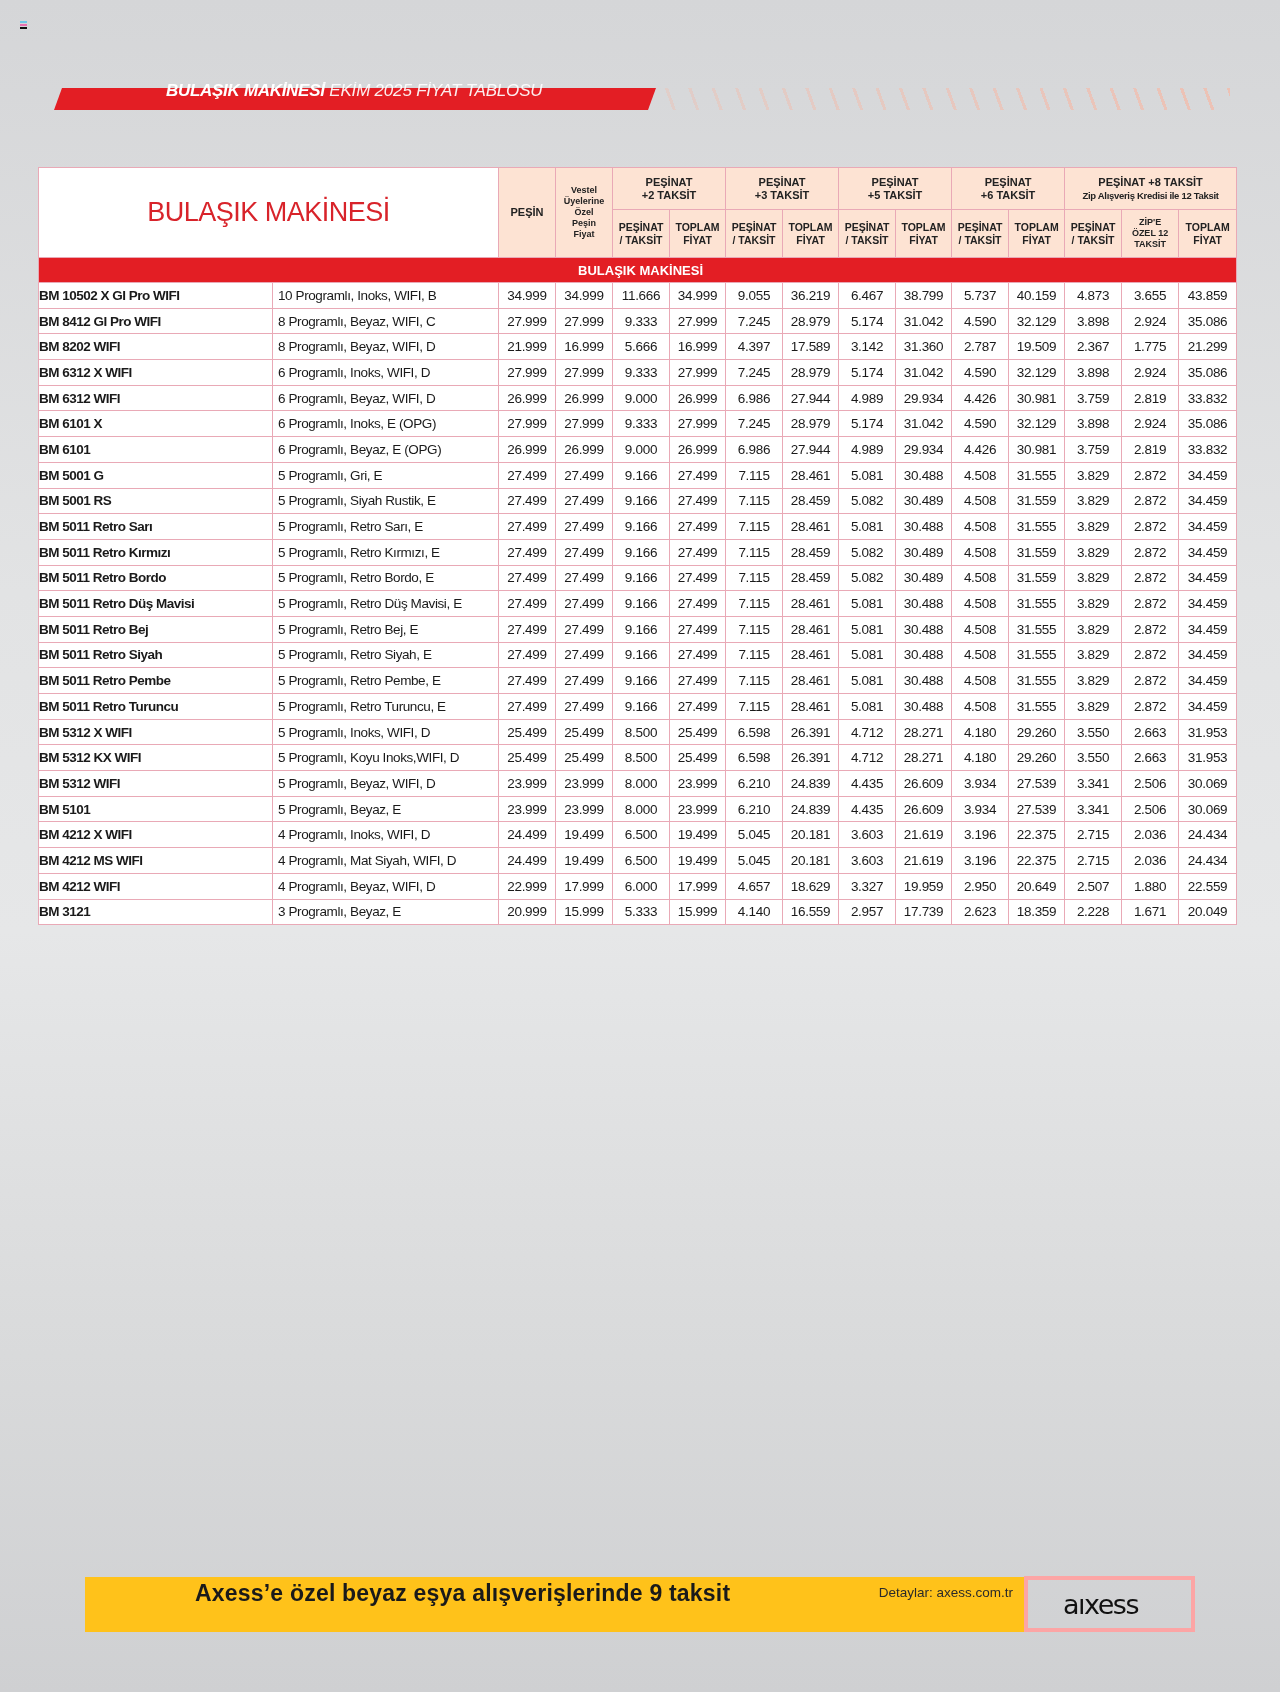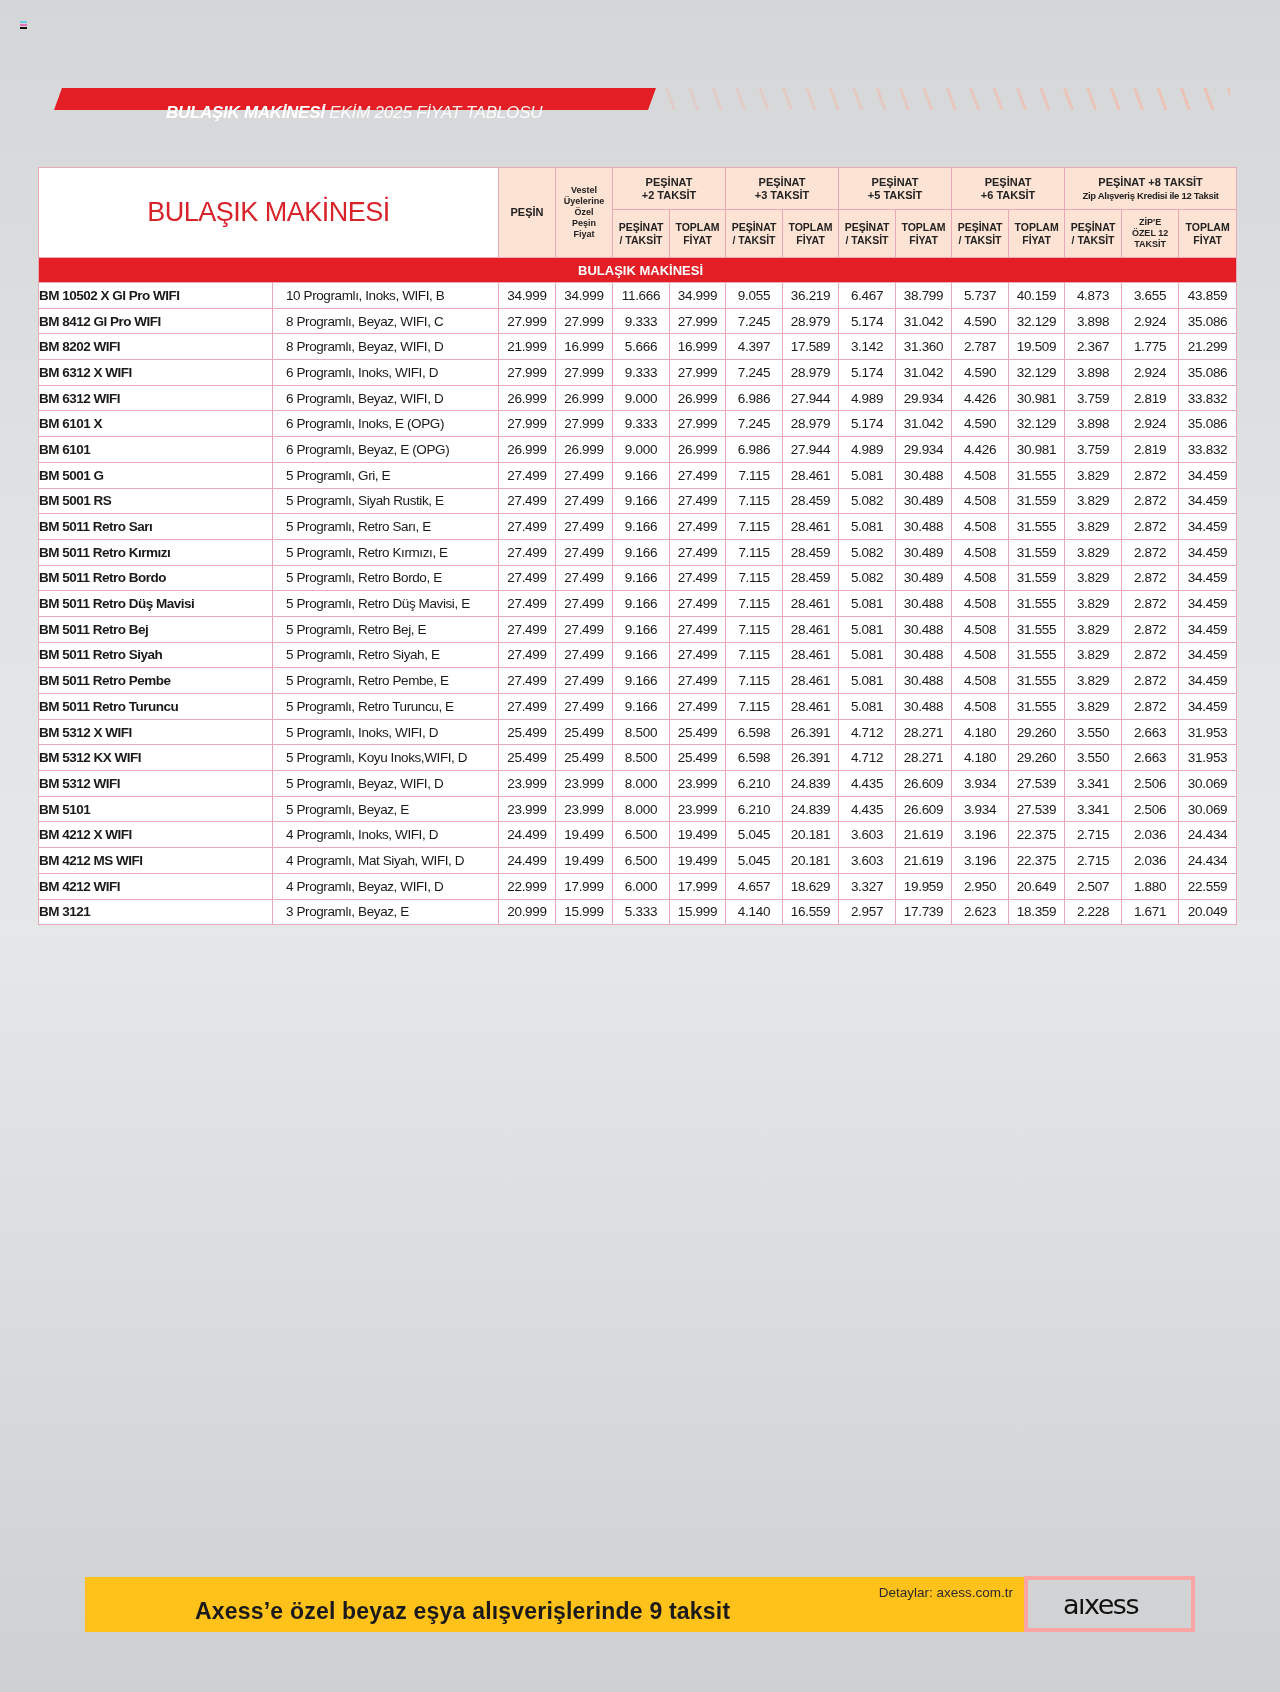--- a/index.html
+++ b/index.html
@@ -14,21 +14,21 @@
   .corner-mark {
     position: absolute; left: 20px; top: 21px; width: 7px; height: 8px;
   }
   .corner-mark span { display: block; height: 2px; margin-bottom: 1px; }
   .title-ribbon {
     position: absolute; left: 54px; top: 88px; width: 602px; height: 22px;
     background: #e31e24;
     clip-path: polygon(8px 0, 100% 0, calc(100% - 8px) 100%, 0 100%);
   }
   .title-text {
-    position: absolute; left: 166px; top: 102px; height: 22px; line-height: 22px;
+    position: absolute; left: 166px; top: 80px; height: 22px; line-height: 22px;
     color: #fff; font-size: 17px; font-style: italic; white-space: nowrap;
   }
   .title-text .strong { font-weight: 700; letter-spacing: -0.3px; }
   .title-text .light { font-weight: 400; opacity: 0.92; letter-spacing: -0.2px; }
   .stripes {
     position: absolute; left: 660px; top: 88px; width: 570px; height: 22px;
     background: repeating-linear-gradient(70deg, transparent 0 12px, rgba(255,175,150,0.55) 12px 15px, transparent 15px 22px);
     -webkit-mask-image: linear-gradient(90deg, rgba(0,0,0,0.45), rgba(0,0,0,1));
     mask-image: linear-gradient(90deg, rgba(0,0,0,0.45), rgba(0,0,0,1));
   }
@@ -46,28 +46,28 @@
   .hdr { background: #fde3d3; color: #222; font-weight: 700; font-size: 11px; line-height: 13px; }
   .hdr.sub { font-size: 10.5px; line-height: 13px; }
   .hdr.tiny { font-size: 9px; line-height: 11px; }
   .brand-cell { background: #fff; color: #d8232a; font-size: 27px; font-weight: 400; letter-spacing: -0.5px; }
   .cat-row td {
     background: #e31e24; color: #fff; font-weight: 700; font-size: 13px;
     text-align: left; padding-left: 6px; height: 25px; border-color: #e31e24;
   }
   .data-row td { height: 25.7px; font-size: 13.5px; color: #1a1a1a; letter-spacing: -0.3px; }
   .data-row td.model { text-align: left; padding-left: 0; font-weight: 700; font-size: 13.5px; letter-spacing: -0.5px; }
-  .data-row td.desc { text-align: left; padding-left: 13px; font-size: 13.5px; letter-spacing: -0.4px; }
+  .data-row td.desc { text-align: left; padding-left: 5px; font-size: 13.5px; letter-spacing: -0.4px; }
 
   .promo {
     position: absolute; left: 85px; top: 1577px; width: 940px; height: 55px;
     background: #ffc21a;
   }
   .promo-main {
-    position: absolute; left: 110px; top: 21px; font-size: 23px; font-weight: 700;
+    position: absolute; left: 110px; top: 3px; font-size: 23px; font-weight: 700;
     color: #1a1a1a; letter-spacing: 0.2px; white-space: nowrap;
   }
   .promo-detail {
     position: absolute; right: 12px; top: 8px; font-size: 13.5px; color: #2a2a2a; white-space: nowrap; margin-left: 35px;
   }
   .logo-box {
     position: absolute; left: 1024px; top: 1576px; width: 171px; height: 56px;
     border: 4px solid #fca5a5; background: transparent;
     display: flex; align-items: center; justify-content: center; padding-right: 18px;
   }

